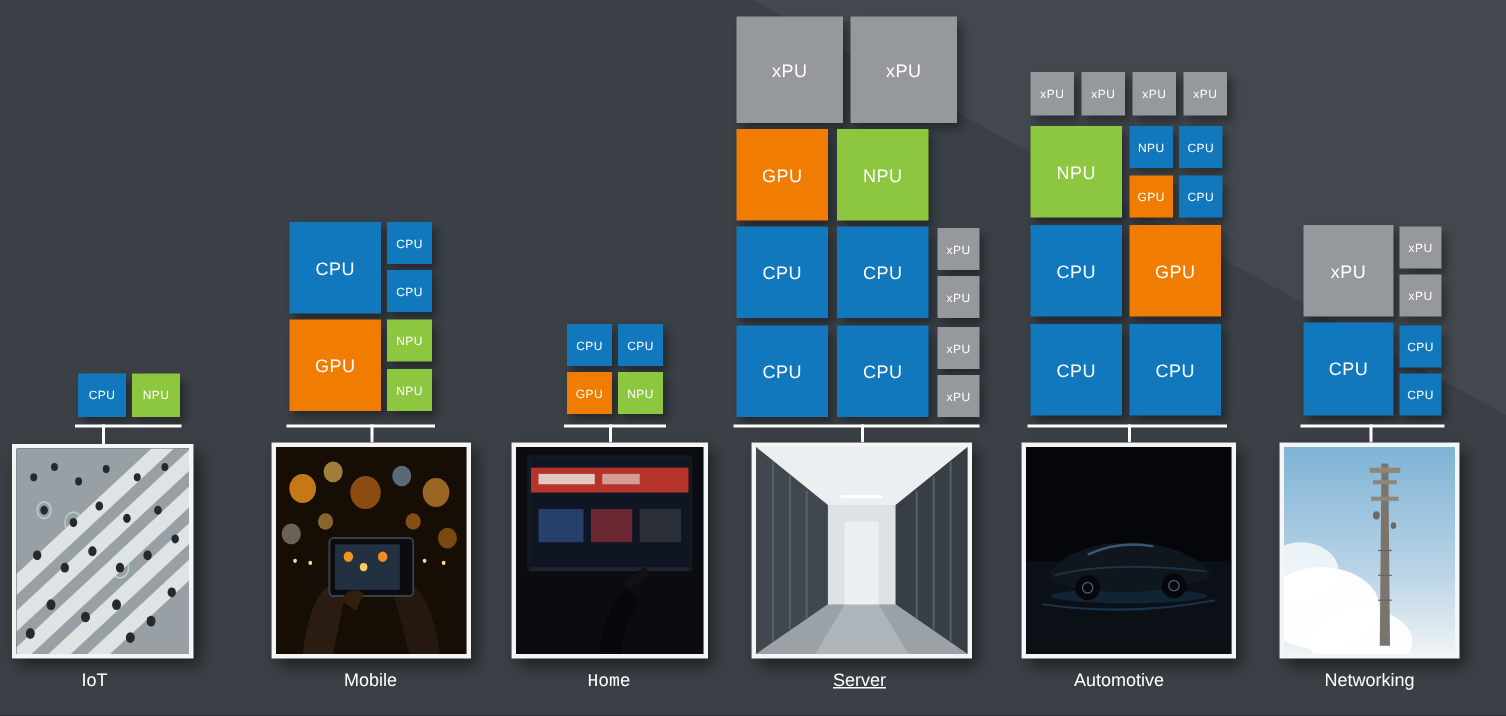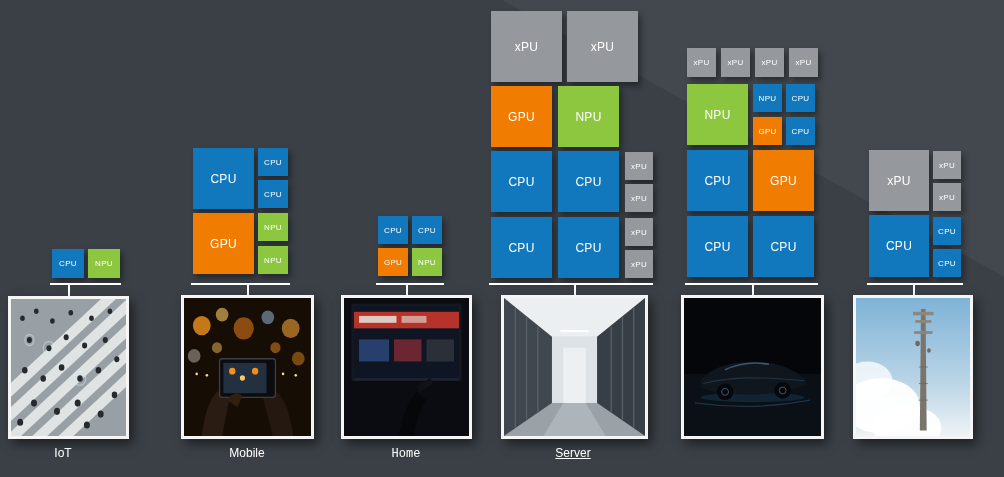--- a/index.html
+++ b/index.html
@@ -213,20 +213,21 @@
     <path d="M12,60 Q20,50 38,47 Q62,44 78,52 Q88,56 90,63 Q70,70 48,70 Q26,70 12,65 Z" fill="#10161d"></path>
     <path d="M30,52 Q45,45 62,48" stroke="#3c566e" stroke-width="1.2" fill="none"></path>
     <path d="M14,62 Q40,55 88,60" stroke="#24394c" stroke-width="0.8" fill="none" opacity="0.85"></path>
     <ellipse cx="30" cy="68" rx="6" ry="6" fill="#05070a"></ellipse>
     <ellipse cx="72" cy="67" rx="6" ry="6" fill="#05070a"></ellipse>
     <circle cx="30" cy="68" r="2.5" fill="none" stroke="#3f5a73" stroke-width="0.7"></circle>
     <circle cx="72" cy="67" r="2.5" fill="none" stroke="#3f5a73" stroke-width="0.7"></circle>
     <path d="M8,76 Q50,82 92,74" stroke="#1f3c55" stroke-width="1" fill="none" opacity="0.8"></path>
   </svg>
       </div>
+      <div class="col-label" style="left: 746px; top: 446px;">Automotive</div>
     </div>
     <div class="col-group">
       <div class="block" style="left: 869px; top: 150px; width: 60px; height: 61px; background: rgb(149, 152, 156); font-size: 12px;">xPU</div>
       <div class="block" style="left: 933px; top: 151px; width: 28px; height: 28px; background: rgb(149, 152, 156); font-size: 8px;">xPU</div>
       <div class="block" style="left: 933px; top: 183px; width: 28px; height: 28px; background: rgb(149, 152, 156); font-size: 8px;">xPU</div>
       <div class="block" style="left: 869px; top: 215px; width: 60px; height: 62px; background: rgb(17, 120, 189); font-size: 12px;">CPU</div>
       <div class="block" style="left: 933px; top: 217px; width: 28px; height: 28px; background: rgb(17, 120, 189); font-size: 8px;">CPU</div>
       <div class="block" style="left: 933px; top: 249px; width: 28px; height: 28px; background: rgb(17, 120, 189); font-size: 8px;">CPU</div>
       <div class="connector-h" style="left: 867px; top: 283px; width: 96px; background: rgb(255, 255, 255);"></div>
       <div class="connector-v" style="left: 913px; top: 283px; height: 12px; background: rgb(255, 255, 255);"></div>
@@ -253,14 +254,15 @@
     </g>
     <circle cx="54" cy="33" r="2" fill="#6e685f"></circle>
           <circle cx="64" cy="38" r="1.6" fill="#6e685f"></circle>
     <g stroke="#6b665d" stroke-width="0.6">
       <line x1="55" y1="50" x2="63" y2="50"></line>
             <line x1="55" y1="62" x2="63" y2="62"></line>
             <line x1="55" y1="74" x2="63" y2="74"></line>
     </g>
   </svg>
       </div>
+      <div class="col-label" style="left: 913px; top: 446px;">Networking</div>
     </div>
   </div>
 
 </body></html>

